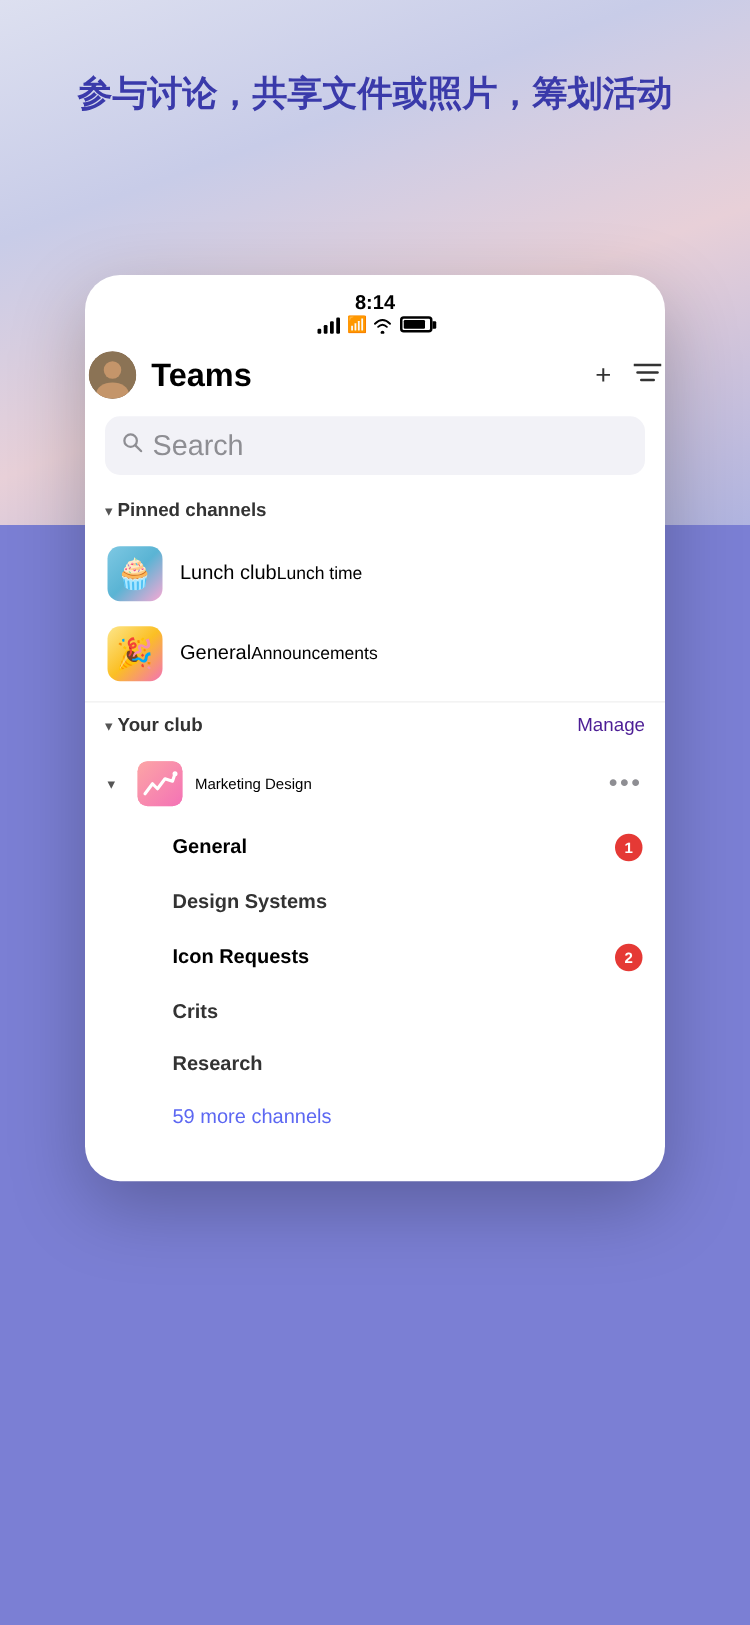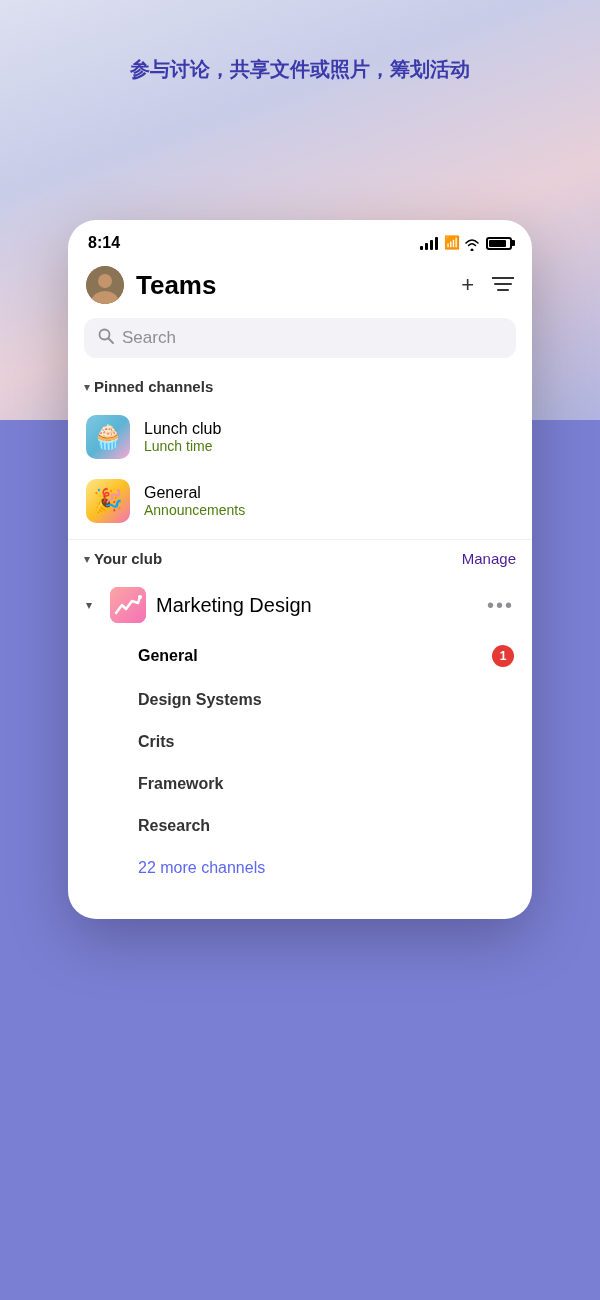--- a/index.html
+++ b/index.html
@@ -26,21 +26,21 @@
       top: 420px; left: 0; right: 0; bottom: 0;
       background: #7b7fd4;
       z-index: 0;
     }
 
     .title-text {
       position: absolute;
       top: 55px;
       left: 0; right: 0;
       text-align: center;
-      font-size: 20px;
+      font-size: 28px;
       font-weight: 700;
       color: #3a3aaa;
       line-height: 1.4;
       padding: 0 50px;
       z-index: 1;
     }
 
     .phone-card {
       position: absolute;
       top: 220px;
@@ -53,20 +53,21 @@
       z-index: 2;
       padding-bottom: 30px;
     }
 
     
     .status-bar {
       display: flex;
       justify-content: space-between;
       align-items: center;
       padding: 14px 20px 8px;
+      flex-direction: column;
     }
 
     .status-time {
       font-size: 16px;
       font-weight: 600;
       color: #000;
     }
 
     .status-icons {
       display: flex;
@@ -119,21 +120,21 @@
       width: 85%;
       height: 100%;
       background: #000;
       border-radius: 1px;
     }
 
     
     .header {
       display: flex;
       align-items: center;
-      padding: 6px 18px 14px;
+      padding: 6px 3px 14px;
     }
 
     .avatar {
       width: 38px;
       height: 38px;
       border-radius: 50%;
       overflow: hidden;
       margin-right: 12px;
       background: #ccc;
       flex-shrink: 0;
@@ -163,21 +164,21 @@
       margin: 0 16px 16px;
       background: #f2f2f7;
       border-radius: 12px;
       display: flex;
       align-items: center;
       padding: 10px 14px;
       gap: 8px;
     }
 
     .search-text {
-      font-size: 17px;
+      font-size: 23px;
       color: #8e8e93;
     }
 
     
     .section-header {
       display: flex;
       align-items: center;
       justify-content: space-between;
       padding: 4px 16px 10px;
     }
@@ -228,32 +229,32 @@
     .channel-icon.lunch {
       background: linear-gradient(135deg, #7ec8e3 0%, #5ab4d4 50%, #f9a8d4 100%);
     }
 
     .channel-icon.general {
       background: linear-gradient(135deg, #fde68a 0%, #fbbf24 50%, #f472b6 100%);
     }
 
     .channel-text {
       display: flex;
-      flex-direction: column;
+      flex-direction: row;
     }
 
     .channel-name {
       font-size: 16px;
       font-weight: 500;
       color: #000;
     }
 
     .channel-sub {
       font-size: 14px;
-      color: #4d7c0f;
+      color: #000000;
     }
 
     
     .divider {
       height: 1px;
       background: #f0f0f0;
       margin: 6px 0;
     }
 
     
@@ -276,21 +277,21 @@
       border-radius: 8px;
       background: linear-gradient(135deg, #fca5a5 0%, #f472b6 100%);
       display: flex;
       align-items: center;
       justify-content: center;
       font-size: 18px;
       flex-shrink: 0;
     }
 
     .team-name {
-      font-size: 20px;
+      font-size: 12px;
       font-weight: 500;
       color: #000;
       flex: 1;
     }
 
     .more-dots {
       font-size: 20px;
       color: #8e8e93;
       letter-spacing: 2px;
     }
@@ -453,29 +454,30 @@
 
   <div class="sub-channel">
     <span class="sub-channel-name bold">General</span>
     <div class="badge">1</div>
   </div>
 
   <div class="sub-channel">
     <span class="sub-channel-name">Design Systems</span>
   </div>
 
+  <div class="sub-channel">
+    <span class="sub-channel-name bold">Icon Requests</span>
+    <div class="badge">2</div>
+  </div>
 
   <div class="sub-channel">
     <span class="sub-channel-name">Crits</span>
   </div>
 
-  <div class="sub-channel">
-    <span class="sub-channel-name">Framework</span>
-  </div>
 
   <div class="sub-channel">
     <span class="sub-channel-name">Research</span>
   </div>
 
 
-  <div class="more-channels">22 more channels</div>
+  <div class="more-channels">59 more channels</div>
 
 </div>
 
 </body></html>

